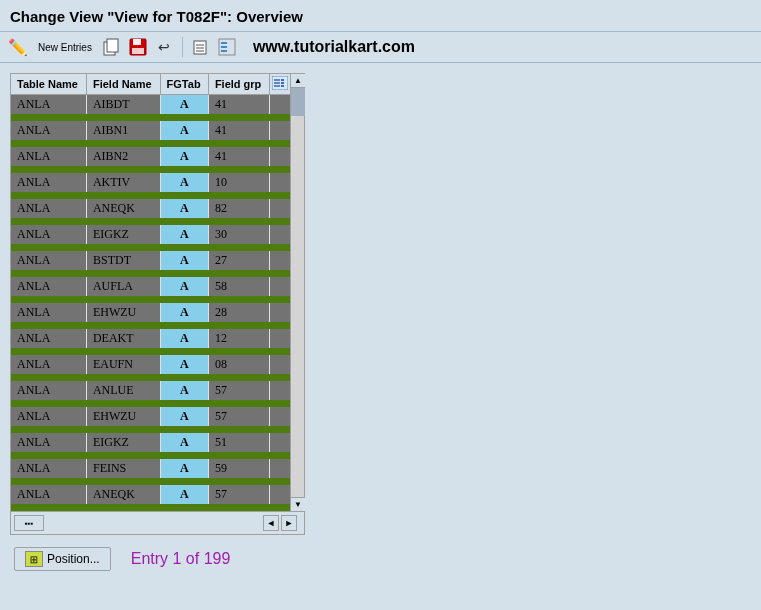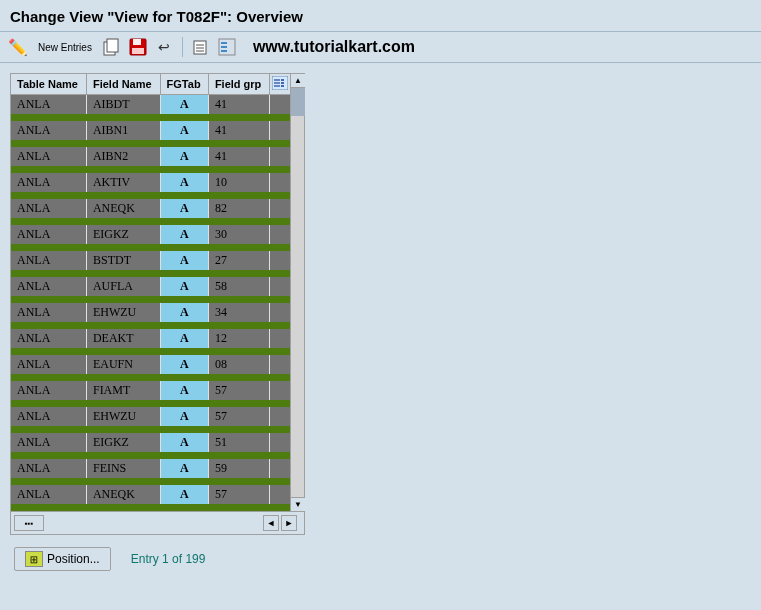--- a/index.html
+++ b/index.html
@@ -169,22 +169,22 @@
       gap: 4px;
       padding: 3px 10px;
       background-color: #d4e0ea;
       border: 1px solid #a0a0a0;
       border-radius: 2px;
       cursor: pointer;
       font-size: 12px;
     }
 
     .entry-info {
-      font-size: 12px;
-      color: #0f766e;
+      font-size: 16px;
+      color: #a21caf;
     }
 
     
     .sap-icon {
       width: 20px; height: 20px;
       display: inline-flex;
       align-items: center;
       justify-content: center;
       font-size: 14px;
     }
@@ -325,40 +325,40 @@
                 <td>ANLA</td>
                 <td>AUFLA</td>
                 <td class="fg-tab-cell">A</td>
                 <td>58</td>
                 <td></td>
               </tr>
               <tr>
                 <td>ANLA</td>
                 <td>EHWZU</td>
                 <td class="fg-tab-cell">A</td>
-                <td>34</td>
+                <td>28</td>
                 <td></td>
               </tr>
               <tr>
                 <td>ANLA</td>
                 <td>DEAKT</td>
                 <td class="fg-tab-cell">A</td>
                 <td>12</td>
                 <td></td>
               </tr>
               <tr>
                 <td>ANLA</td>
                 <td>EAUFN</td>
                 <td class="fg-tab-cell">A</td>
                 <td>08</td>
                 <td></td>
               </tr>
               <tr>
                 <td>ANLA</td>
-                <td>FIAMT</td>
+                <td>ANLUE</td>
                 <td class="fg-tab-cell">A</td>
                 <td>57</td>
                 <td></td>
               </tr>
               <tr>
                 <td>ANLA</td>
                 <td>EHWZU</td>
                 <td class="fg-tab-cell">A</td>
                 <td>57</td>
                 <td></td>

